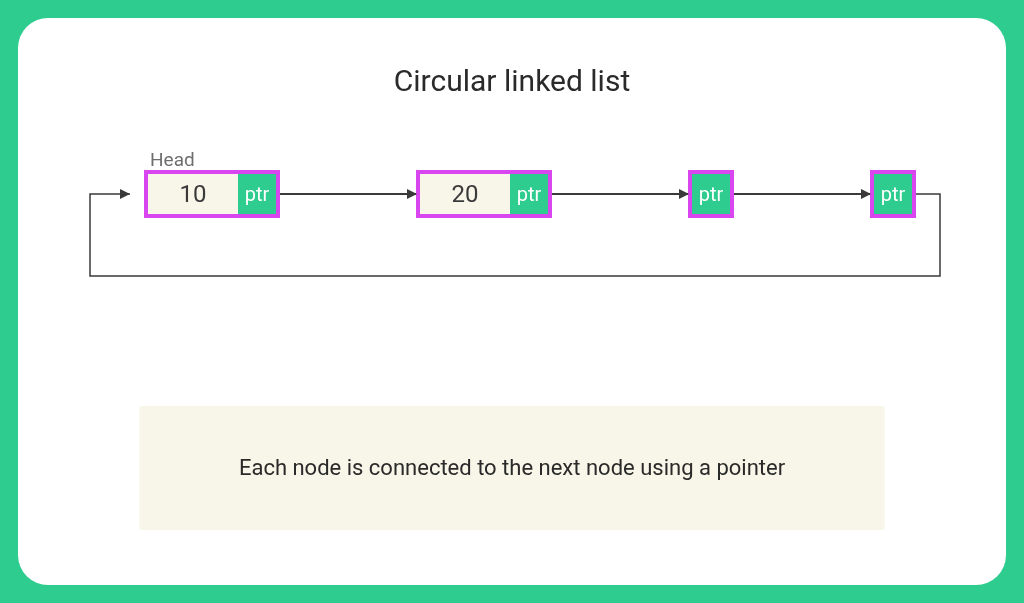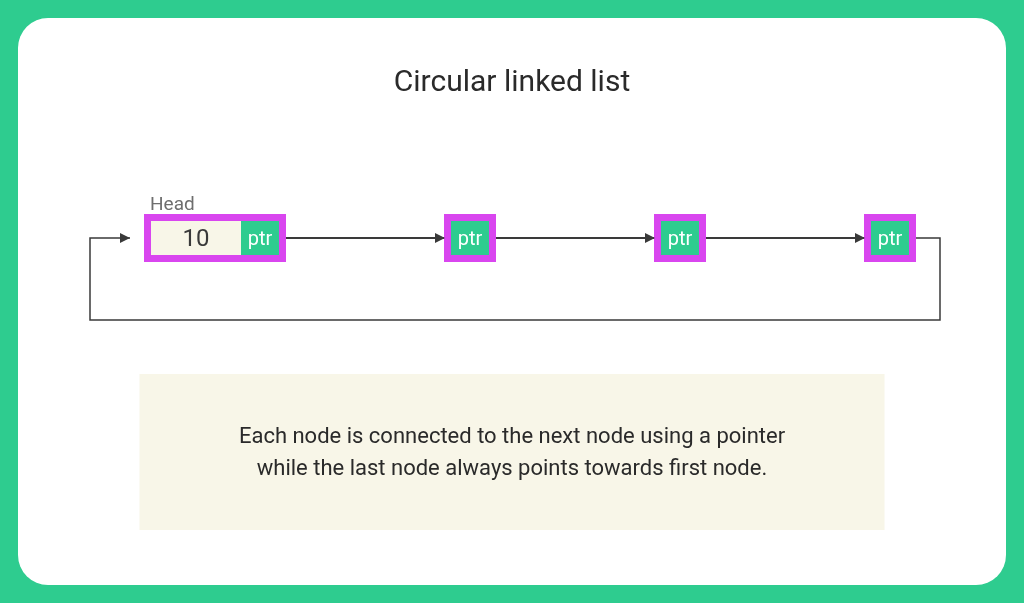--- a/index.html
+++ b/index.html
@@ -16,21 +16,21 @@
     background: #ffffff;
     border-radius: 30px;
     position: relative;
     padding: 45px 60px 45px 60px;
   }
   .title {
     text-align: center;
     font-size: 30px;
     font-weight: 400;
     color: #2a2a2a;
-    margin-bottom: 74px;
+    margin-bottom: 30px;
   }
   .diagram-area {
     position: relative;
     height: 200px;
   }
   .head-label {
     position: absolute;
     top: 20px;
     left: 72px;
     font-size: 19px;
@@ -39,21 +39,21 @@
   .nodes-row {
     position: absolute;
     top: 42px;
     left: 66px;
     right: 30px;
     display: flex;
     align-items: center;
   }
   .node {
     display: flex;
-    border: 7px solid #d946ef;
+    border: 4px solid #d946ef;
     height: 48px;
     flex-shrink: 0;
   }
   .node-data {
     width: 90px;
     background: #f8f6e8;
     display: flex;
     align-items: center;
     justify-content: center;
     font-size: 24px;
@@ -125,20 +125,21 @@
     <div class="nodes-row">
       <div class="node">
         <div class="node-data">10</div>
         <div class="node-ptr">ptr</div>
       </div>
       <div class="arrow">
         <div class="arrow-line"></div>
           <div class="arrow-head"></div>
       </div>
       <div class="node">
+        <div class="node-data">20</div>
         <div class="node-ptr">ptr</div>
       </div>
       <div class="arrow">
         <div class="arrow-line"></div>
           <div class="arrow-head"></div>
       </div>
       <div class="node">
         <div class="node-ptr">ptr</div>
       </div>
       <div class="arrow">
@@ -151,16 +152,15 @@
     </div>
 
     <svg class="loop-svg" viewBox="0 0 868 200">
       <path d="M 838 66 L 862 66 L 862 148 L 12 148 L 12 66 L 52 66" fill="none" stroke="#3a3a3a" stroke-width="1.5"></path>
       <polygon points="52,66 42,61 42,71" fill="#3a3a3a"></polygon>
     </svg>
   </div>
 
   <div class="caption-box">
     <div>Each node is connected to the next node using a pointer</div>
-    <div>while the last node always points towards first node.</div>
   </div>
 
 </div>
 
 </body></html>

